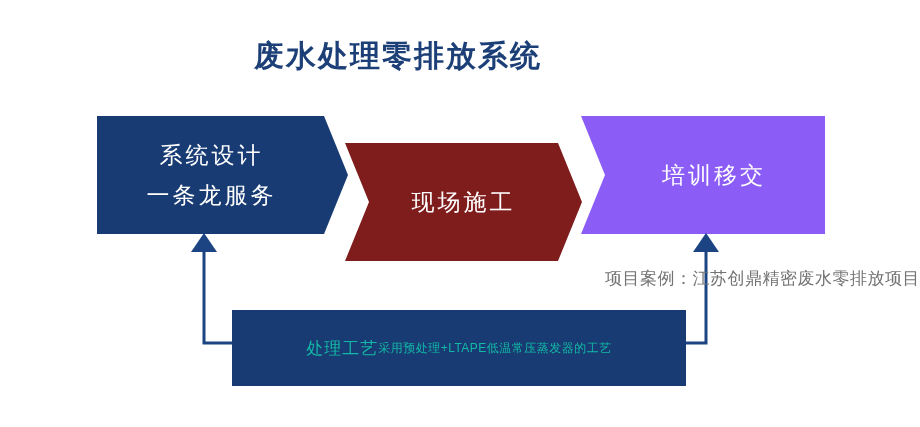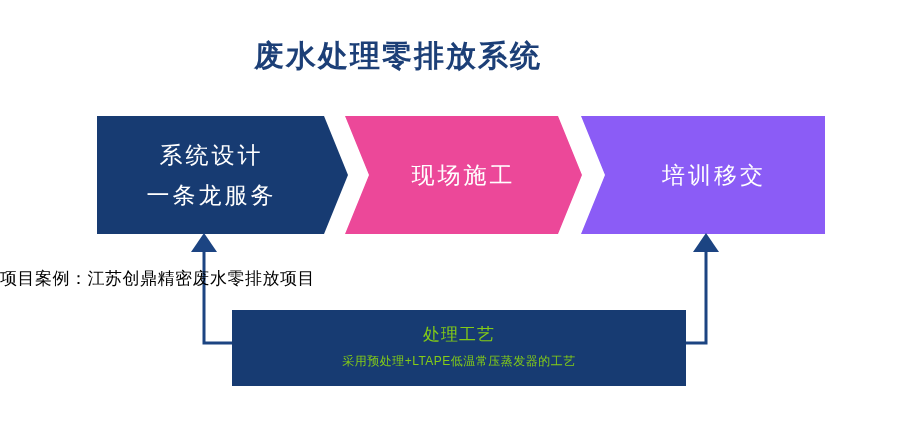--- a/index.html
+++ b/index.html
@@ -70,58 +70,59 @@
   .chev-1 {
     left: 97px;
     width: 251px;
     background: #173b72;
     clip-path: polygon(0 0, 227px 0, 251px 59px, 227px 118px, 0 118px);
     padding-right: 22px;
   }
   .chev-2 {
     left: 345px;
     width: 237px;
-    background: #ec4899;
+    background: #7f1d1d;
     clip-path: polygon(0 0, 213px 0, 237px 59px, 213px 118px, 0 118px, 24px 59px);
     padding-left: 20px;
     padding-right: 20px;
+    margin-top: 27px;
   }
   .chev-3 {
     left: 581px;
     width: 244px;
     background: #8b5cf6;
     clip-path: polygon(0 0, 244px 0, 244px 118px, 0 118px, 24px 59px);
     padding-left: 22px;
   }
 
   
   .caption {
     position: absolute;
     left: 0;
     top: 266px;
     width: 920px;
-    text-align: left;
+    text-align: right;
     font-size: 17px;
-    color: #000000;
+    color: #737373;
     letter-spacing: 0.5px;
     line-height: 26px;
     white-space: nowrap;
   }
 
   
   .info-box {
     position: absolute;
     left: 232px;
     top: 310px;
     width: 454px;
     height: 76px;
     background: #173b72;
-    color: #84cc16;
+    color: #14b8a6;
     display: flex;
-    flex-direction: column;
+    flex-direction: row;
     align-items: center;
     justify-content: center;
     box-sizing: border-box;
   }
   .info-box .l1 {
     font-size: 17px;
     line-height: 27px;
     letter-spacing: 1px;
     white-space: nowrap;
   }

